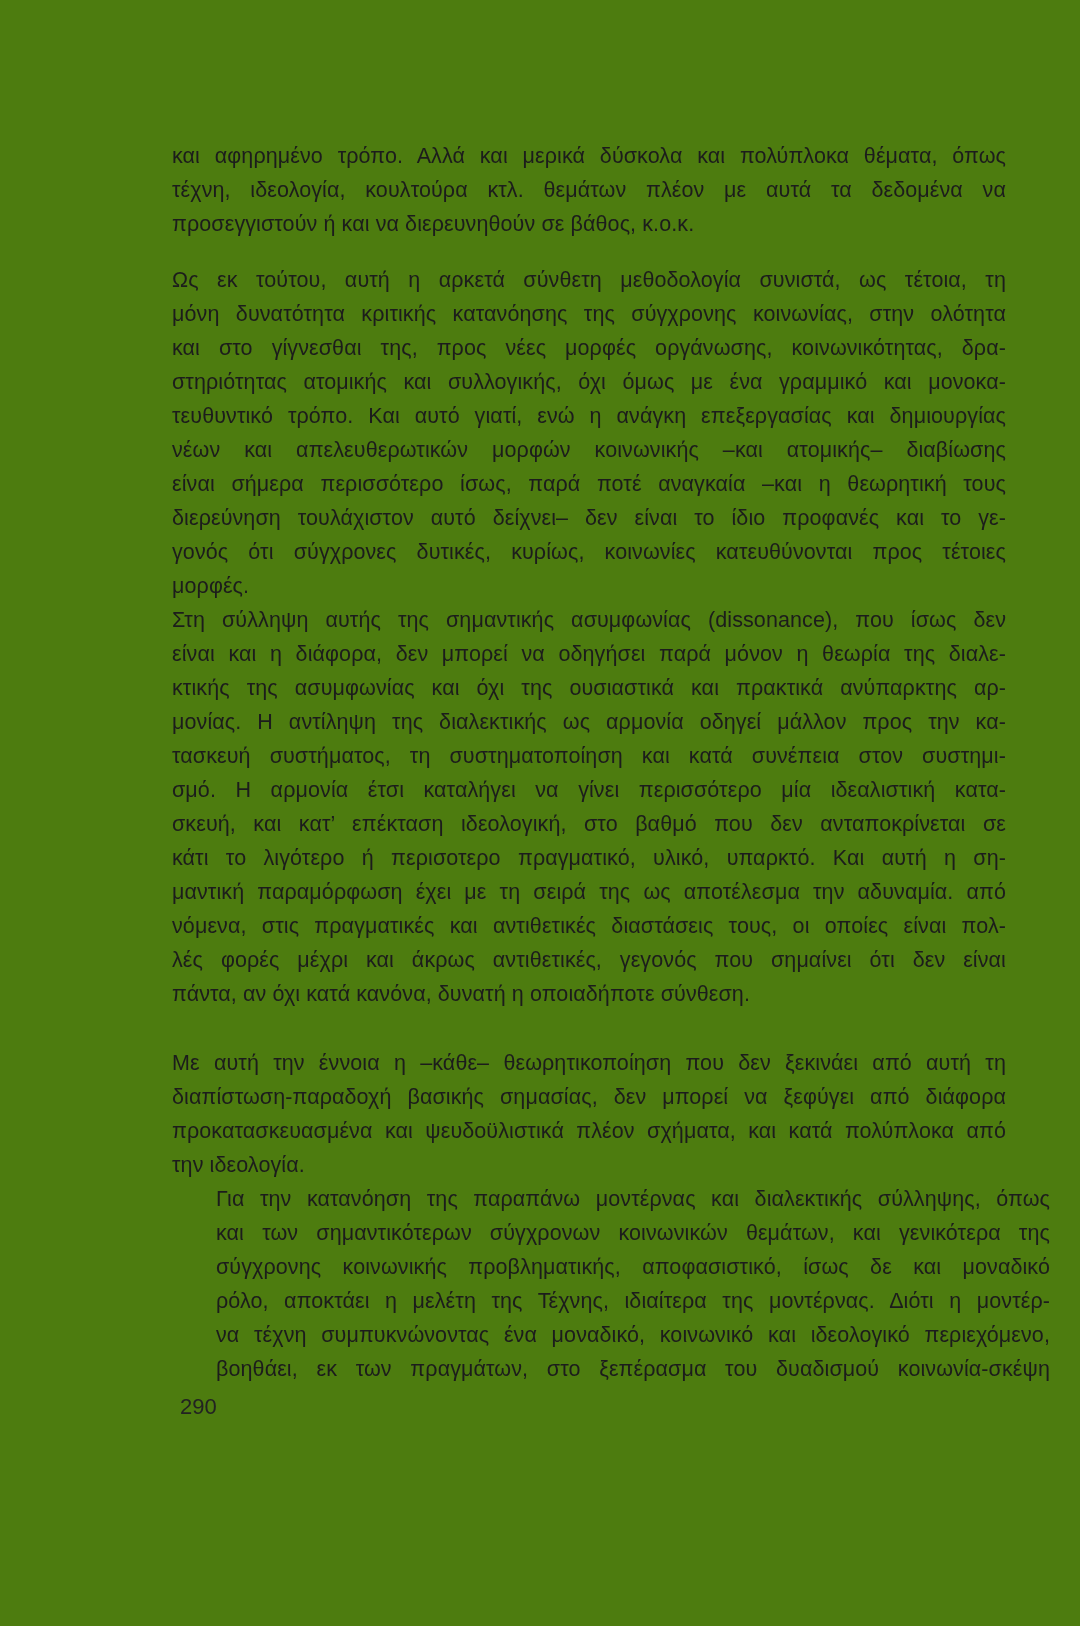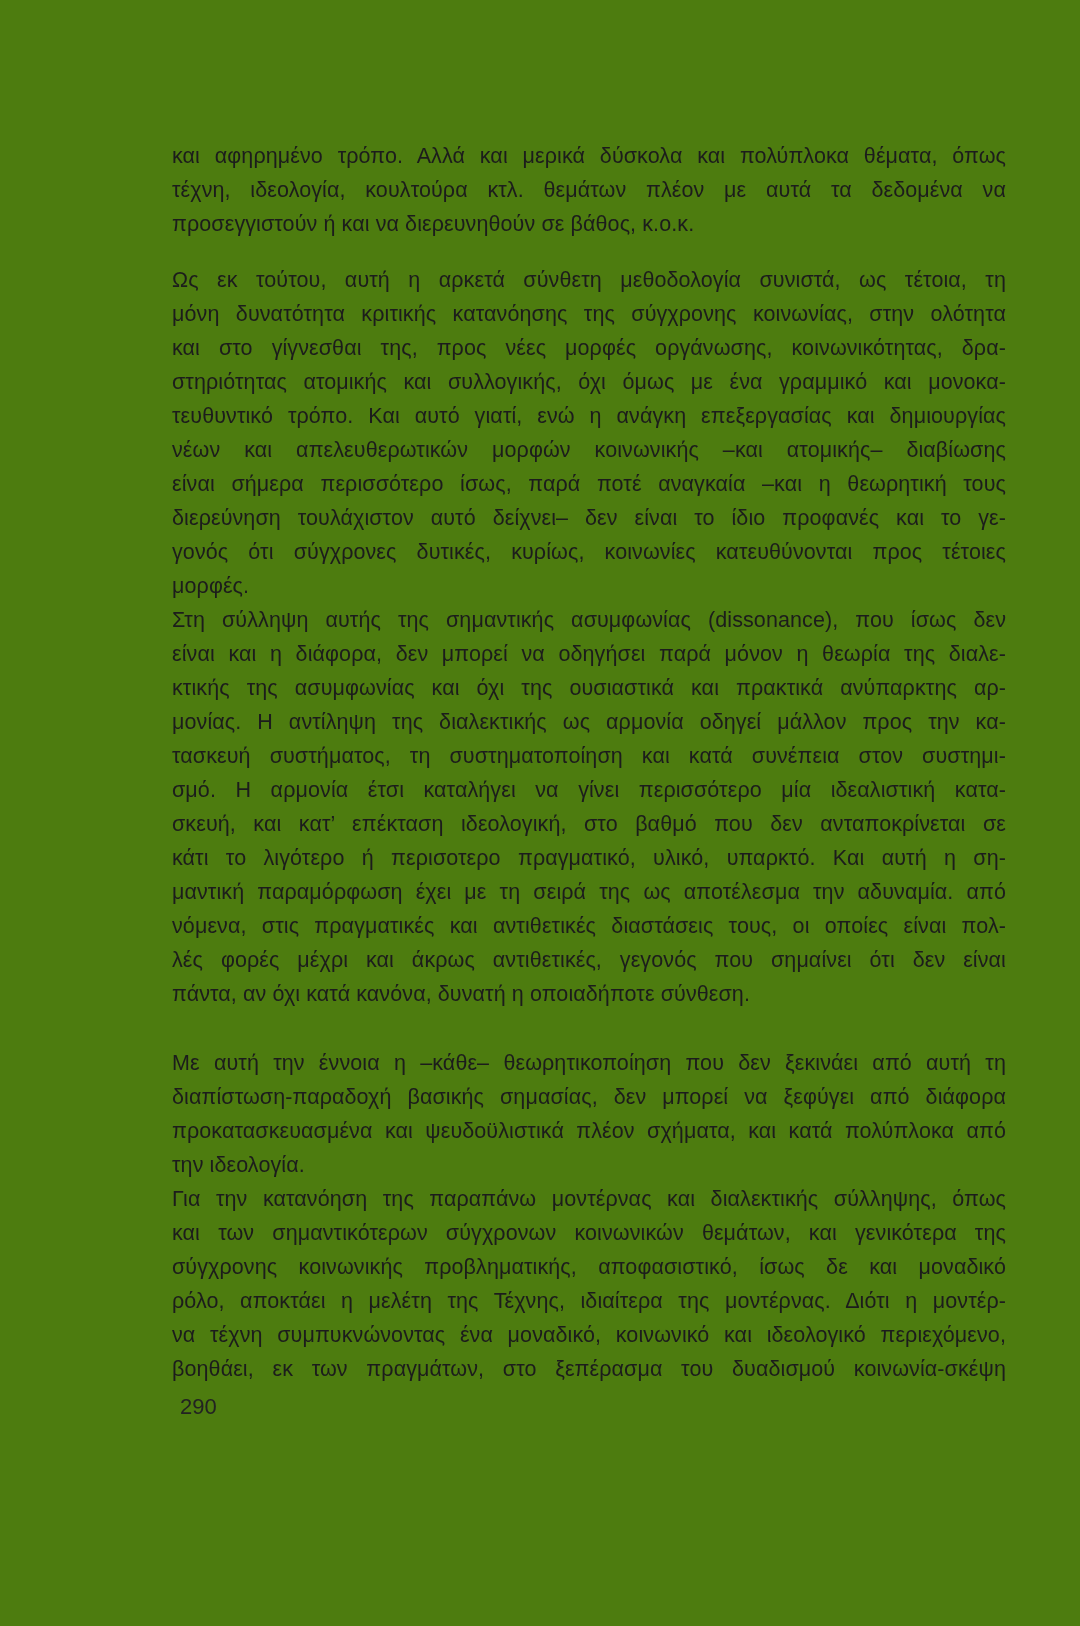--- a/index.html
+++ b/index.html
@@ -87,21 +87,21 @@
     <span class="line last">πάντα, αν όχι κατά κανόνα, δυνατή η οποιαδήποτε σύνθεση.</span>
   </div>
 
   <div class="text-block" style="top:1046px;">
     <span class="line">Με αυτή την έννοια η –κάθε– θεωρητικοποίηση που δεν ξεκινάει από αυτή τη</span>
     <span class="line">διαπίστωση-παραδοχή βασικής σημασίας, δεν μπορεί να ξεφύγει από διάφορα</span>
     <span class="line">προκατασκευασμένα και ψευδοϋλιστικά πλέον σχήματα, και κατά πολύπλοκα από</span>
     <span class="line last">την ιδεολογία.</span>
   </div>
 
-  <div class="text-block" style="top:1182px;">
+  <div class="text-block" style="top:1182px;margin-left:44px;">
     <span class="line">Για την κατανόηση της παραπάνω μοντέρνας και διαλεκτικής σύλληψης, όπως</span>
     <span class="line">και των σημαντικότερων σύγχρονων κοινωνικών θεμάτων, και γενικότερα της</span>
     <span class="line">σύγχρονης κοινωνικής προβληματικής, αποφασιστικό, ίσως δε και μοναδικό</span>
     <span class="line">ρόλο, αποκτάει η μελέτη της Τέχνης, ιδιαίτερα της μοντέρνας. Διότι η μοντέρ-</span>
     <span class="line">να τέχνη συμπυκνώνοντας ένα μοναδικό, κοινωνικό και ιδεολογικό περιεχόμενο,</span>
     <span class="line">βοηθάει, εκ των πραγμάτων, στο ξεπέρασμα του δυαδισμού κοινωνία-σκέψη</span>
   </div>
 
   <div class="page-number">290</div>
 </div>

